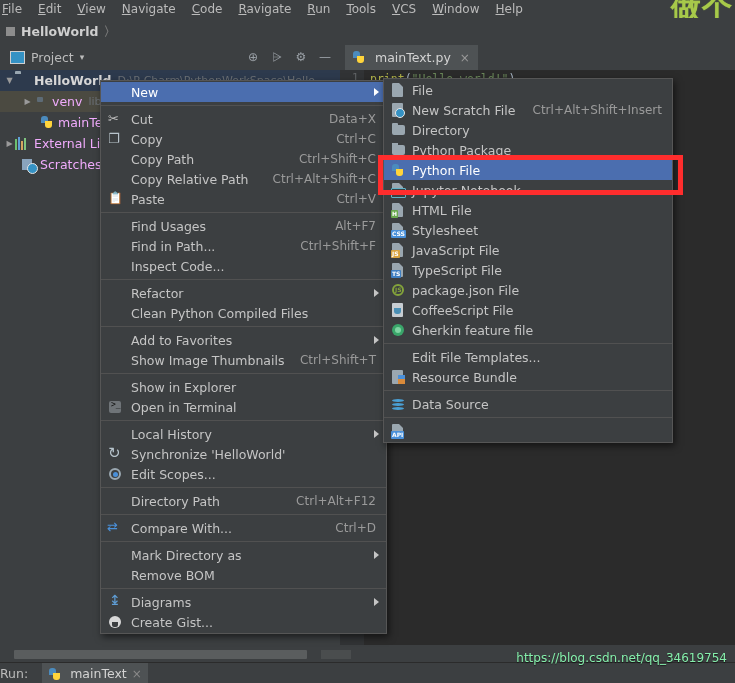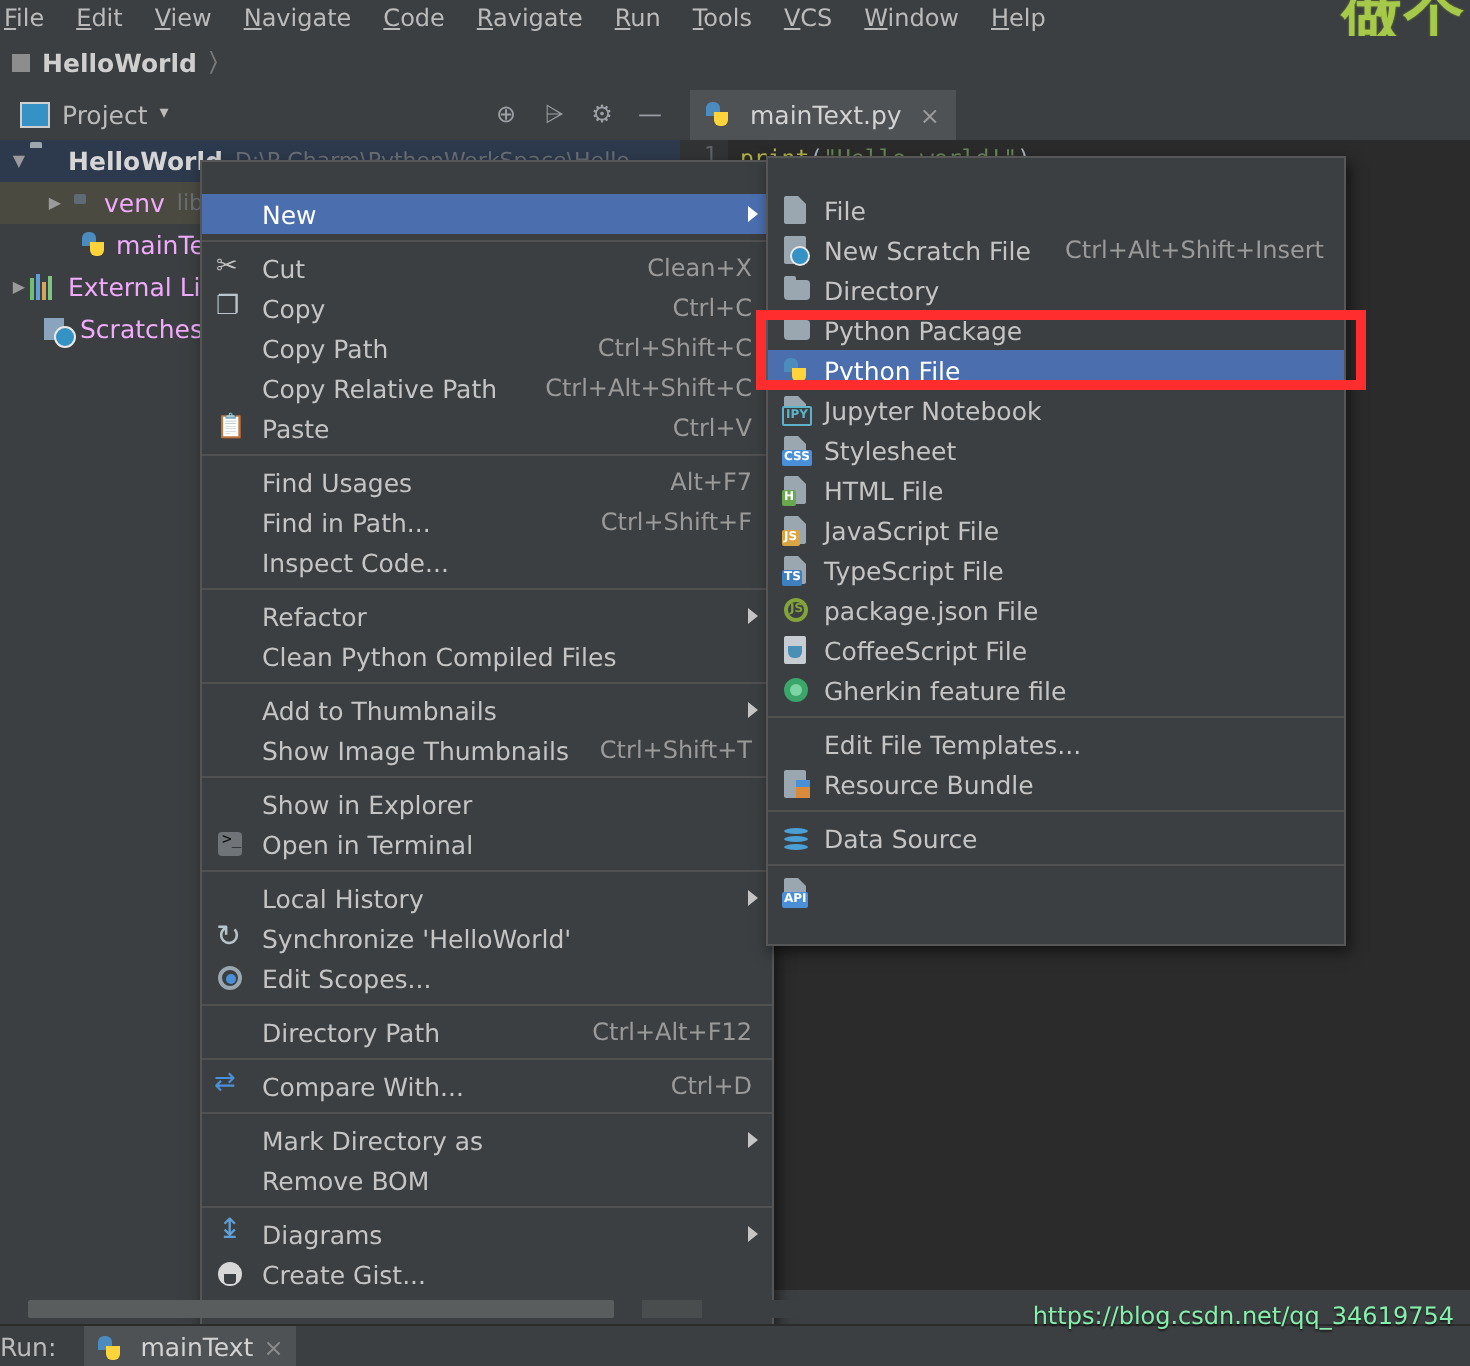--- a/index.html
+++ b/index.html
@@ -132,21 +132,21 @@
   #urlmark{
     right:8px;bottom:18px;color:#86efac;font-size:12px;
     font-family:"DejaVu Sans","Liberation Sans",sans-serif;
     text-shadow:0 1px 1px rgba(0,0,0,.6);white-space:nowrap;
   }
 
   
   .menu{
     background:#3c3f41;border:1px solid #565656;
     box-shadow:2px 3px 7px rgba(0,0,0,.55);
-    padding:16px 0;
+    padding:1px 0;
   }
   .mrow{
     height:20px;display:flex;align-items:center;position:relative;
     font-size:12.5px;color:#c5c5c5;white-space:nowrap;cursor:default;
   }
   .mrow.hl{background:#4b6eaf;color:#ffffff;}
   .mrow .mico{width:16px;height:16px;margin:0 6px 0 6px;flex:none;position:relative;}
   .mrow .mtxt{flex:1;}
   .mrow .macc{color:#9a9a9a;font-size:12px;padding-right:10px;}
   .mrow .marrow{
@@ -336,21 +336,21 @@
     <span class="mtxt">New</span>
     <span class="marrow"></span>
   </div>
   <div class="msep"></div>
 
   <div class="mrow">
     <span class="mico">
         <span class="g-cut"></span>
       </span>
     <span class="mtxt">Cut</span>
-    <span class="macc">Clean+X</span>
+    <span class="macc">Data+X</span>
   </div>
   <div class="mrow">
     <span class="mico">
         <span class="g-copy"></span>
       </span>
     <span class="mtxt">Copy</span>
     <span class="macc">Ctrl+C</span>
   </div>
   <div class="mrow">
     <span class="mico"></span>
@@ -393,21 +393,21 @@
     <span class="marrow"></span>
   </div>
   <div class="mrow">
     <span class="mico"></span>
     <span class="mtxt">Clean Python Compiled Files</span>
   </div>
   <div class="msep"></div>
 
   <div class="mrow">
     <span class="mico"></span>
-    <span class="mtxt">Add to Thumbnails</span>
+    <span class="mtxt">Add to Favorites</span>
     <span class="marrow"></span>
   </div>
   <div class="mrow">
     <span class="mico"></span>
     <span class="mtxt">Show Image Thumbnails</span>
     <span class="macc">Ctrl+Shift+T</span>
   </div>
   <div class="msep"></div>
 
   <div class="mrow">
@@ -521,30 +521,30 @@
   <div class="mrow">
     <span class="mico">
         <span class="fi"></span>
         <span class="fi-badge b-ipy">IPY</span>
       </span>
     <span class="mtxt">Jupyter Notebook</span>
   </div>
   <div class="mrow">
     <span class="mico">
         <span class="fi"></span>
+        <span class="fi-badge b-html">H</span>
+      </span>
+    <span class="mtxt">HTML File</span>
+  </div>
+  <div class="mrow">
+    <span class="mico">
+        <span class="fi"></span>
         <span class="fi-badge b-css">CSS</span>
       </span>
     <span class="mtxt">Stylesheet</span>
-  </div>
-  <div class="mrow">
-    <span class="mico">
-        <span class="fi"></span>
-        <span class="fi-badge b-html">H</span>
-      </span>
-    <span class="mtxt">HTML File</span>
   </div>
   <div class="mrow">
     <span class="mico">
         <span class="fi"></span>
         <span class="fi-badge b-js">JS</span>
       </span>
     <span class="mtxt">JavaScript File</span>
   </div>
   <div class="mrow">
     <span class="mico">

